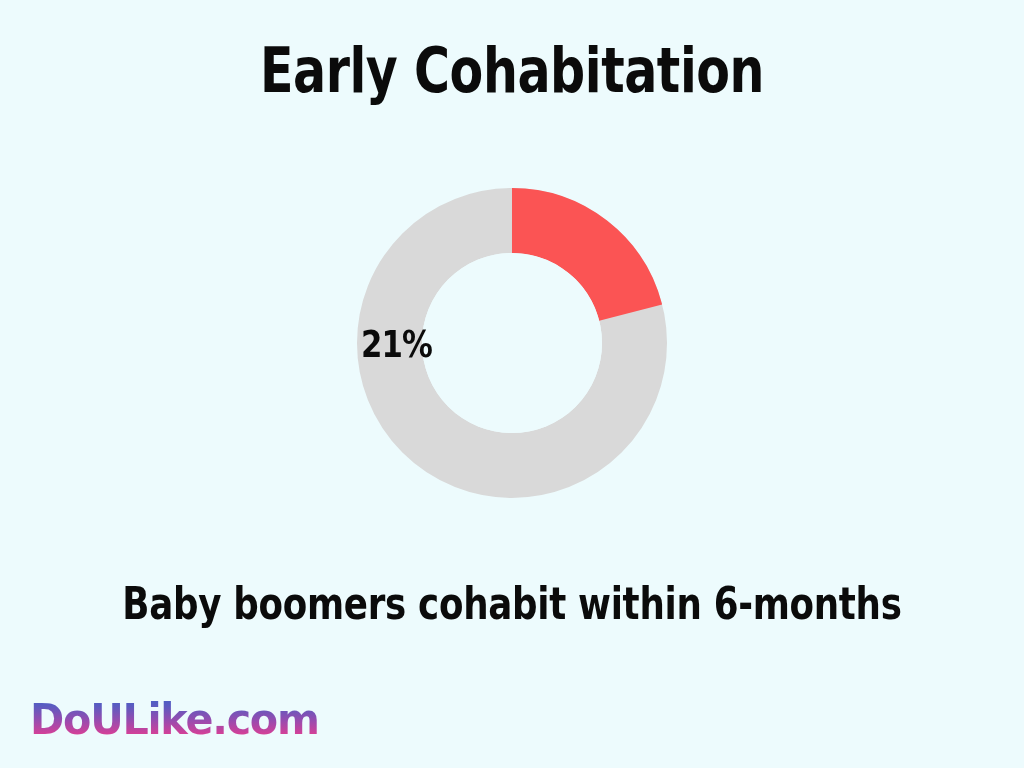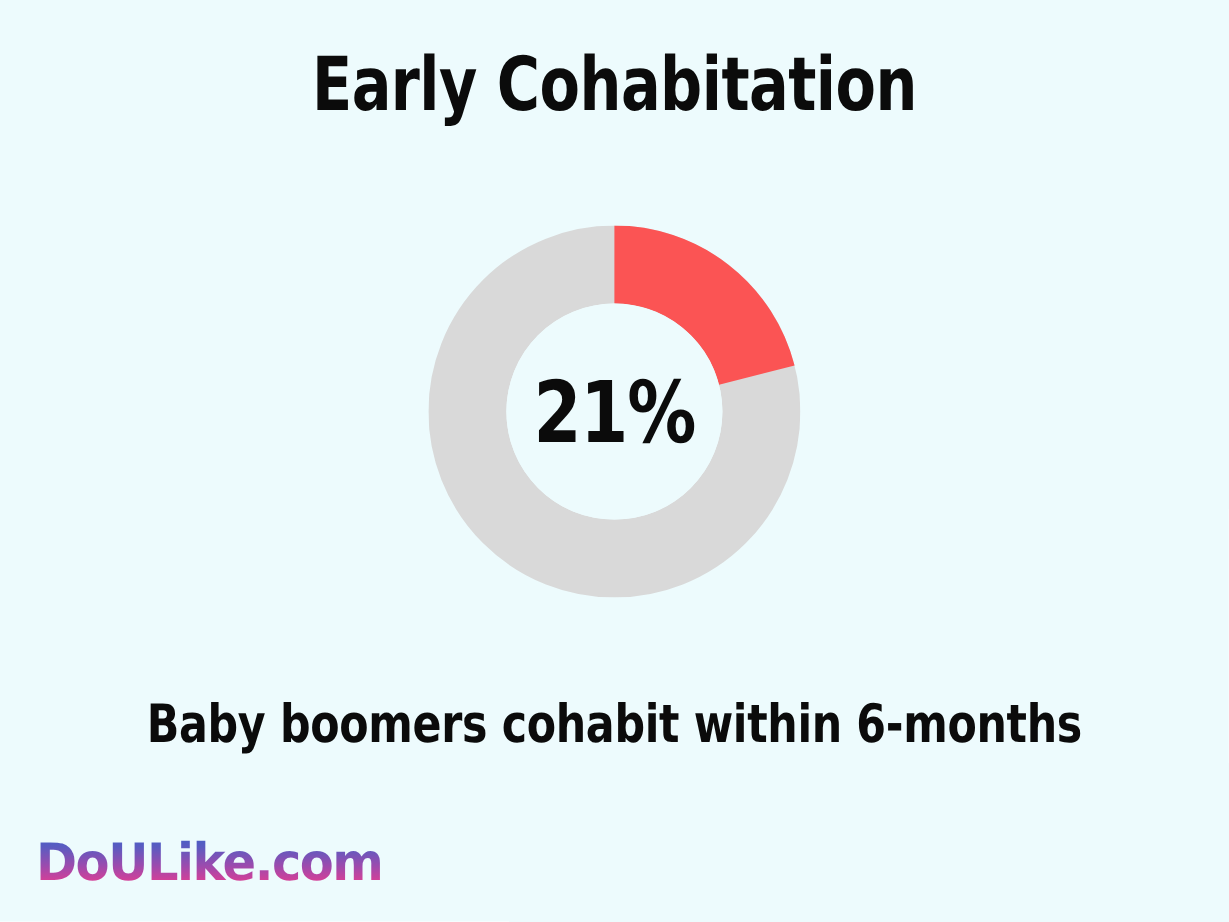--- a/index.html
+++ b/index.html
@@ -52,24 +52,23 @@
     height: 310px;
   }
   #donut-center-label {
     position: absolute;
     left: 0;
     top: 0;
     width: 310px;
     height: 310px;
     display: flex;
     align-items: center;
-    justify-content: center;
     font-family: "DejaVu Sans Condensed", "Liberation Sans Narrow", "Liberation Sans", sans-serif;
     font-weight: 700;
-    font-size: 71px;
+    font-size: 38px;
     line-height: 54px;
     color: #0B0B0B;
     letter-spacing: -1px;
     pointer-events: none;
   }
   #donut-center-label > span {
     display: inline-block;
     transform: scaleX(0.9) translateY(1px);
   }
 

